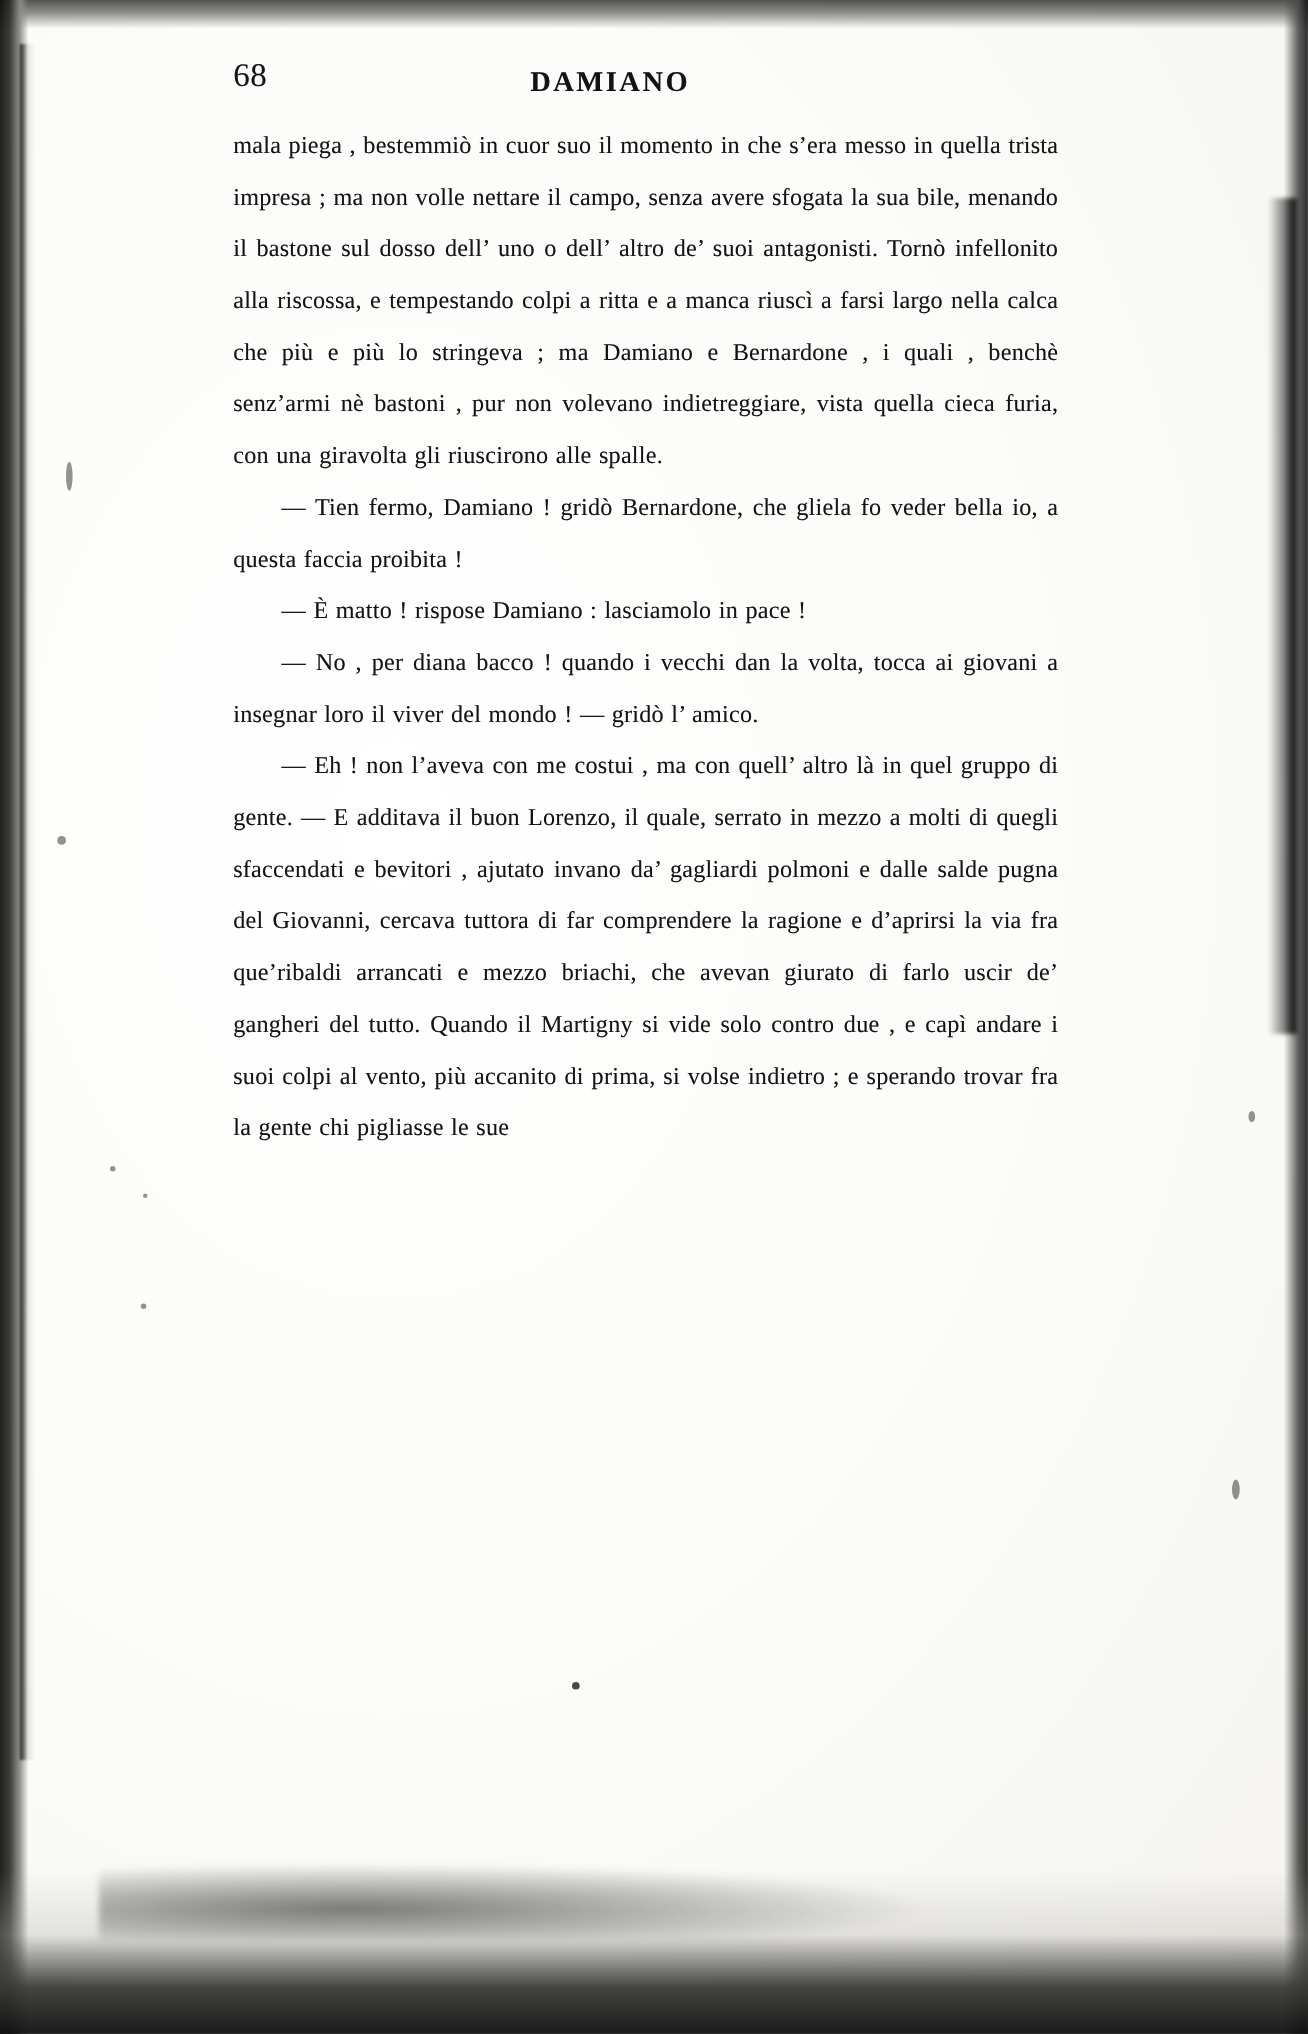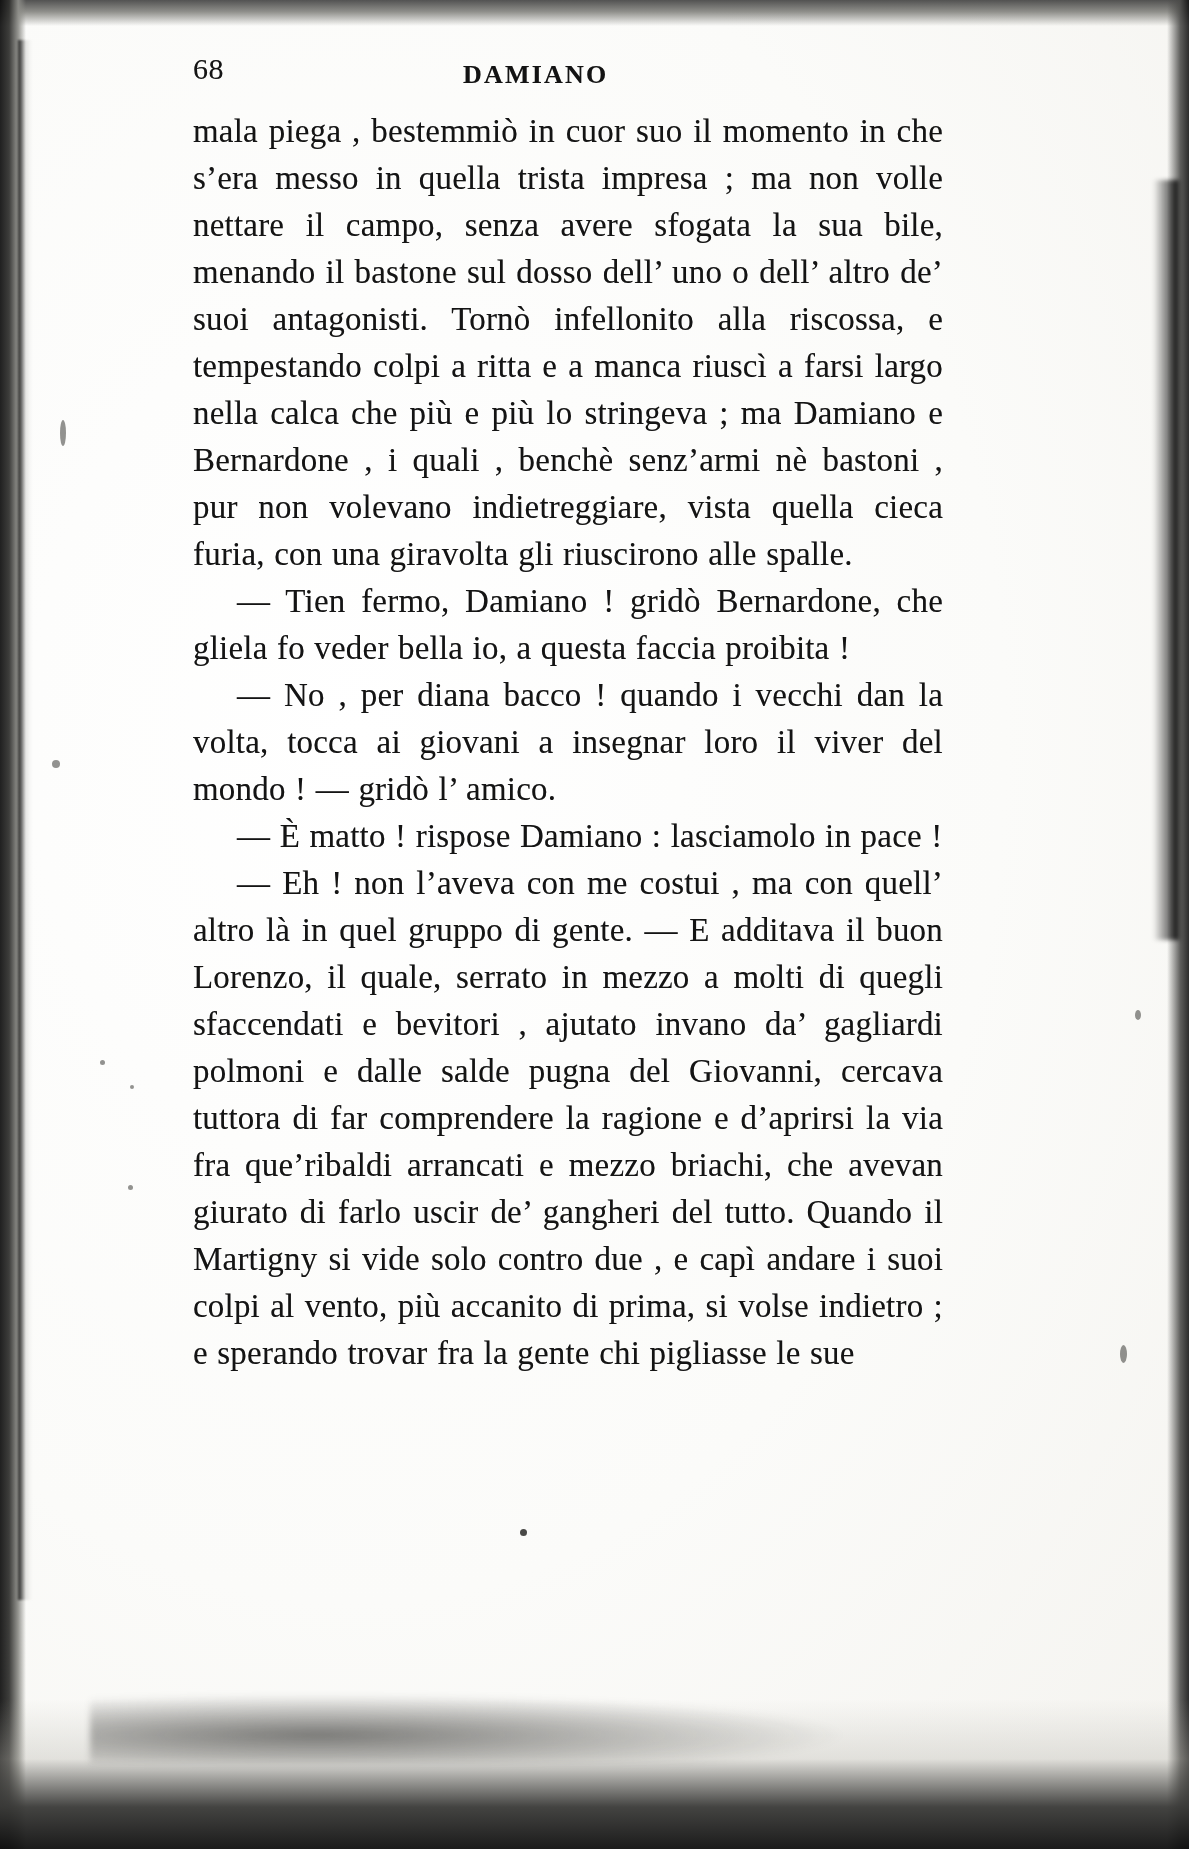--- a/index.html
+++ b/index.html
@@ -76,21 +76,21 @@
   .speck {
     position: absolute;
     background: #3a3a36;
     border-radius: 50%;
     opacity: .55;
   }
 
   
   .content {
     position: absolute;
-    left: 193px;
+    left: 212px;
     top: 52px;
     width: 750px;
     font-family: Liberation Serif, serif;
   }
 
   .header-row {
     position: relative;
     height: 46px;
     margin-bottom: 10px;
   }
@@ -108,21 +108,21 @@
     top: 8px;
     font-size: 26px;
     letter-spacing: 2.2px;
     color: #131313;
     font-variant: small-caps;
     font-weight: 600;
   }
 
   p.para {
     margin: 0 0 0 0;
-    font-size: 33px;
+    font-size: 22px;
     line-height: 47px;
     color: #141414;
     text-align: justify;
     text-justify: inter-word;
     letter-spacing: .2px;
     word-spacing: 1px;
   }
   p.para + p.para { margin-top: 0; }
   p.indent { text-indent: 44px; }
 
@@ -164,18 +164,18 @@
 
   <div class="content">
 
     <div class="header-row">
       <div class="folio">68</div>
       <div class="running-head">DAMIANO</div>
     </div>
 
     <p class="para">mala piega , bestemmiò in cuor suo il momento in che s’era messo in quella trista impresa ; ma non volle nettare il campo, senza avere sfogata la sua bile, menando il bastone sul dosso dell’ uno o dell’ altro de’ suoi antagonisti. Tornò infellonito alla riscossa, e tempestando colpi a ritta e a manca riuscì a farsi largo nella calca che più e più lo stringeva ; ma Damiano e Bernardone , i quali , benchè senz’armi nè bastoni , pur non volevano indietreggiare, vista quella cieca furia, con una giravolta gli riuscirono alle spalle.</p>
     <p class="para indent">— Tien fermo, Damiano ! gridò Bernardone, che gliela fo veder bella io, a questa faccia proibita !</p>
+    <p class="para indent">— È matto ! rispose Damiano : lasciamolo in pace !</p>
     <p class="para indent">— No , per diana bacco ! quando i vecchi dan la volta, tocca ai giovani a insegnar loro il viver del mondo ! — gridò l’ amico.</p>
-    <p class="para indent">— È matto ! rispose Damiano : lasciamolo in pace !</p>
     <p class="para indent">— Eh ! non l’aveva con me costui , ma con quell’ altro là in quel gruppo di gente. — E additava il buon Lorenzo, il quale, serrato in mezzo a molti di quegli sfaccendati e bevitori , ajutato invano da’ gagliardi polmoni e dalle salde pugna del Giovanni, cercava tuttora di far comprendere la ragione e d’aprirsi la via fra que’ribaldi arrancati e mezzo briachi, che avevan giurato di farlo uscir de’ gangheri del tutto. Quando il Martigny si vide solo contro due , e capì andare i suoi colpi al vento, più accanito di prima, si volse indietro ; e sperando trovar fra la gente chi pigliasse le sue</p>
 
   </div>
 </div>
 
 </body></html>

